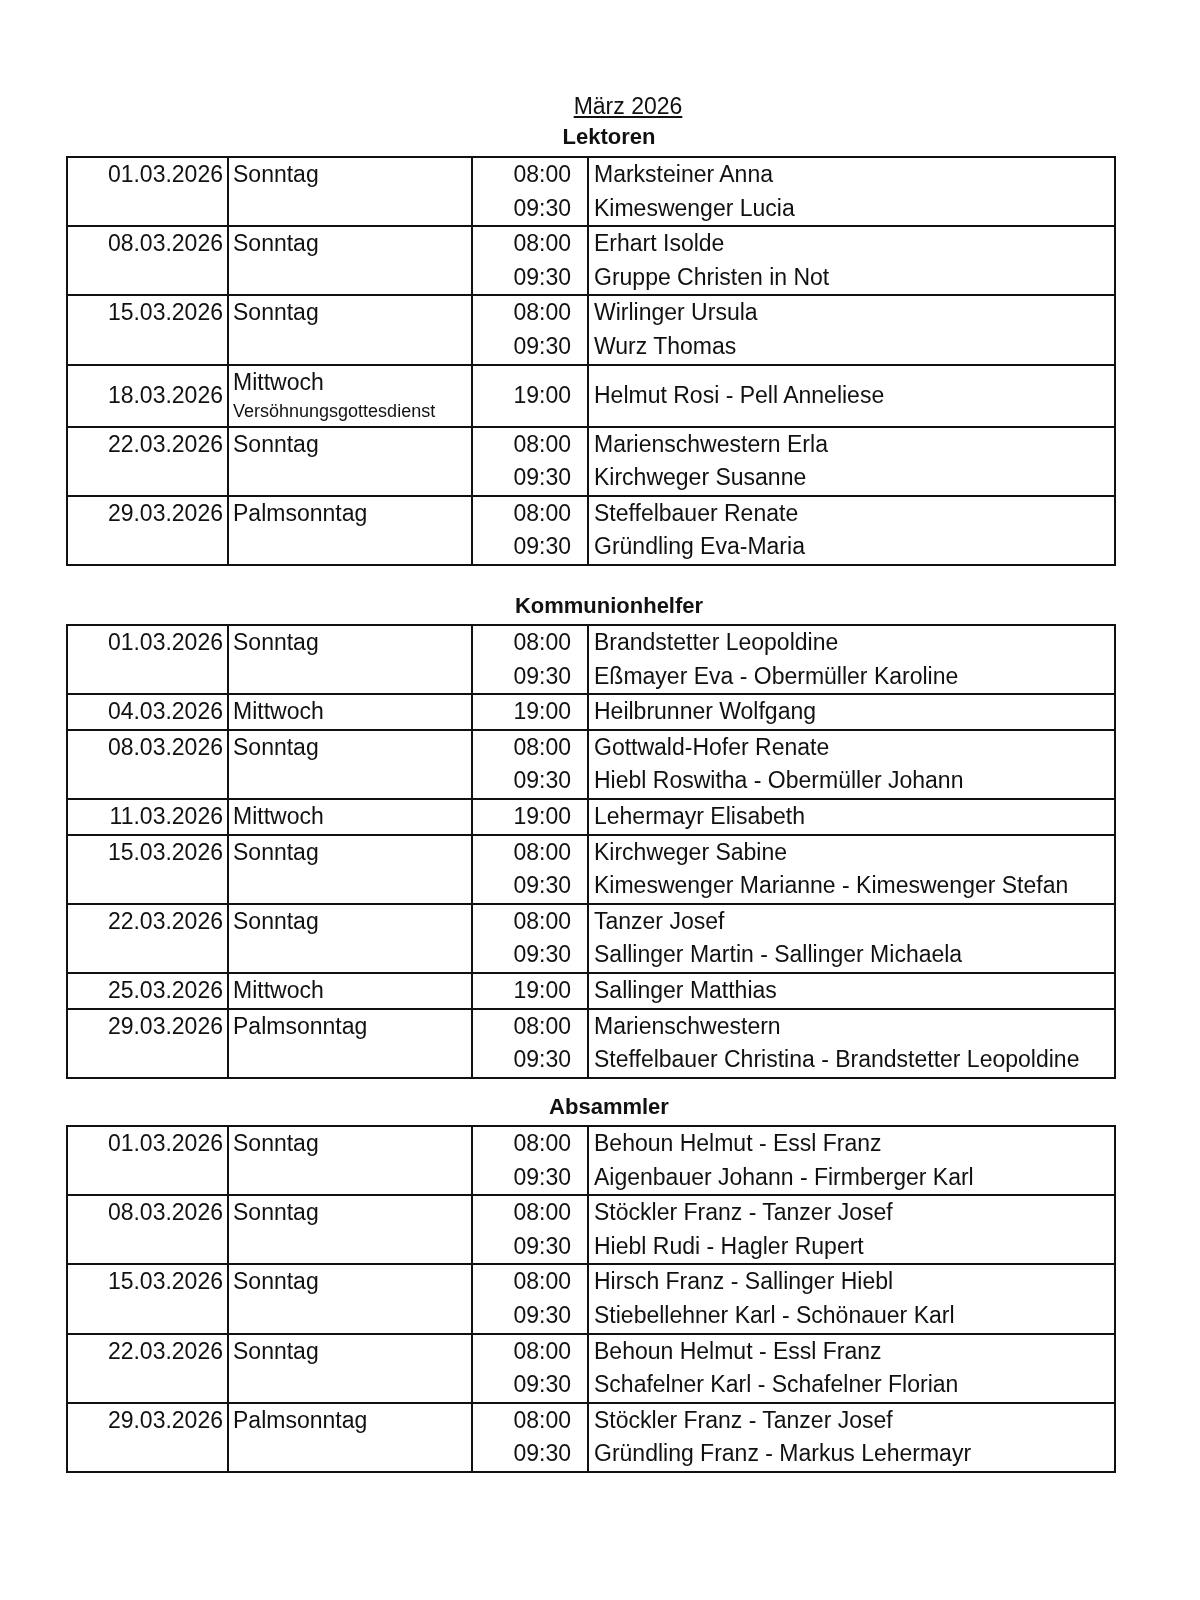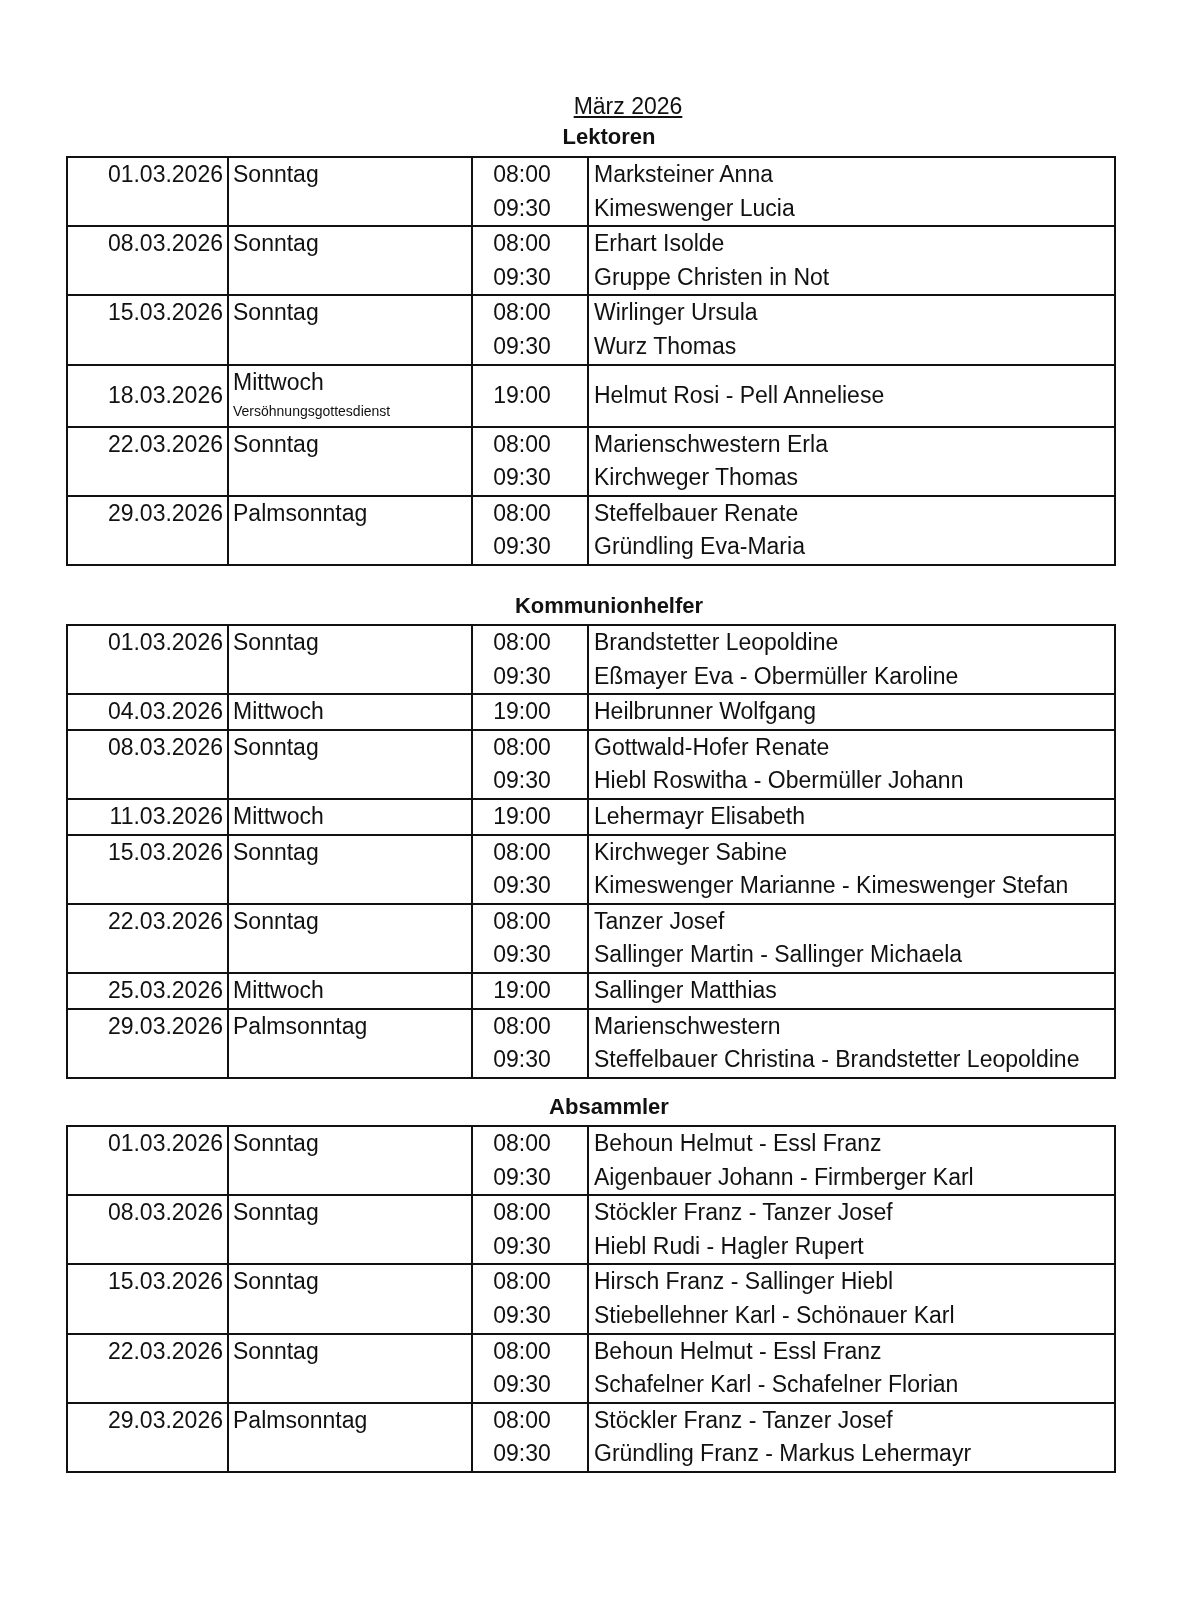--- a/index.html
+++ b/index.html
@@ -6,25 +6,25 @@
   body { width: 1200px; height: 1600px; position: relative; font-family: "Liberation Sans", sans-serif; color: #111; }
   .page { position: absolute; left: 0; top: 0; width: 1200px; }
   .month-title { position: absolute; top: 93px; left: 0; width: 1256px; text-align: center; font-size: 23px; text-decoration: underline; }
   .section-title { position: absolute; left: 0; width: 1218px; text-align: center; font-size: 22px; font-weight: bold; }
   table.sched { position: absolute; left: 66px; width: 1050px; border-collapse: collapse; font-size: 23px; }
   table.sched td { border-left: 2.5px solid #111; border-right: 2.5px solid #111; padding: 0; vertical-align: top; height: 33.6px; line-height: 33.6px; white-space: nowrap; }
   table.sched tbody.group { border-top: 2.5px solid #111; border-bottom: 2.5px solid #111; }
   table.sched { border: 2.5px solid #111; }
   td.c-date { width: 155px; text-align: right; padding-right: 4px !important; }
   td.c-day { width: 238px; padding-left: 4px !important; }
-  td.c-time { width: 98px; text-align: center; padding-right: 16px !important; }
+  td.c-time { width: 98px; text-align: right; padding-right: 16px !important; }
   td.c-name { padding-left: 5px !important; }
   td.c-time, td.c-name { border-left: 2.5px solid #111; }
   .bold { font-weight: normal; }
-  .day-sub { display: block; font-size: 14px; line-height: 26px; }
+  .day-sub { display: block; font-size: 18px; line-height: 26px; }
   .day-main { display: block; line-height: 32px; }
   td.mid { vertical-align: middle !important; }
 </style>
 </head>
 <body>
 
 <div class="page">
   <div class="month-title">März 2026</div>
 
   <div class="section-title" style="top:124px">Lektoren</div>
@@ -78,21 +78,21 @@
       </tbody>
       <tbody class="group">
         <tr>
           <td class="c-date" rowspan="2">22.03.2026</td>
           <td class="c-day" rowspan="2">Sonntag</td>
           <td class="c-time">08:00</td>
           <td class="c-name">Marienschwestern Erla</td>
         </tr>
         <tr>
           <td class="c-time">09:30</td>
-          <td class="c-name">Kirchweger Thomas</td>
+          <td class="c-name">Kirchweger Susanne</td>
         </tr>
       </tbody>
       <tbody class="group">
         <tr>
           <td class="c-date" rowspan="2">29.03.2026</td>
           <td class="c-day bold" rowspan="2">Palmsonntag</td>
           <td class="c-time">08:00</td>
           <td class="c-name">Steffelbauer Renate</td>
         </tr>
         <tr>

